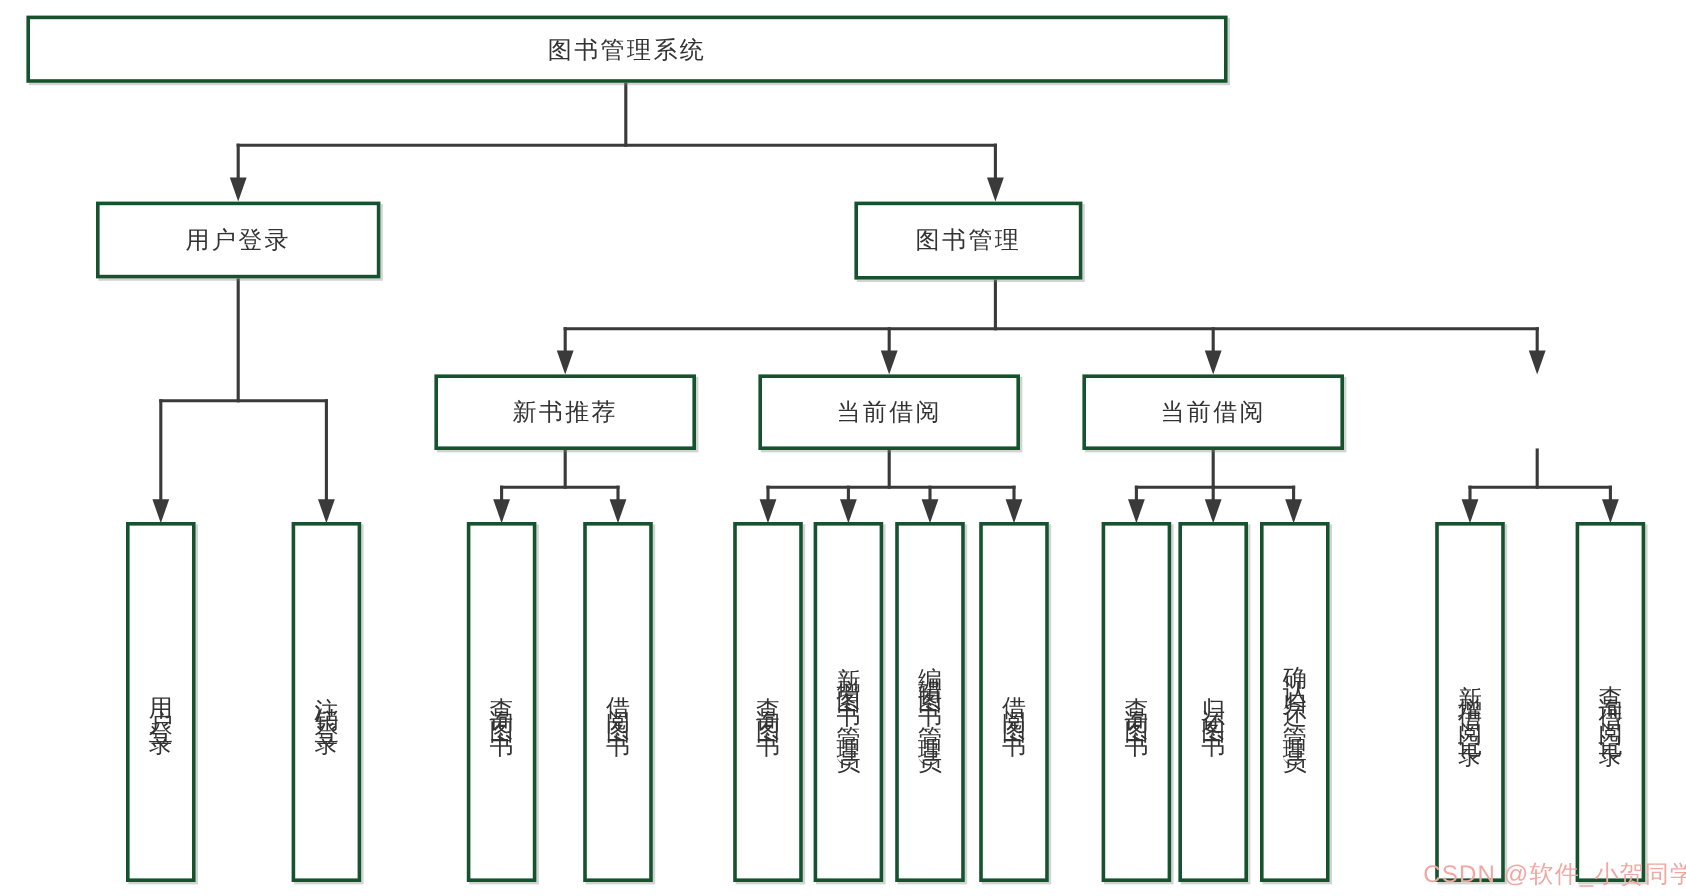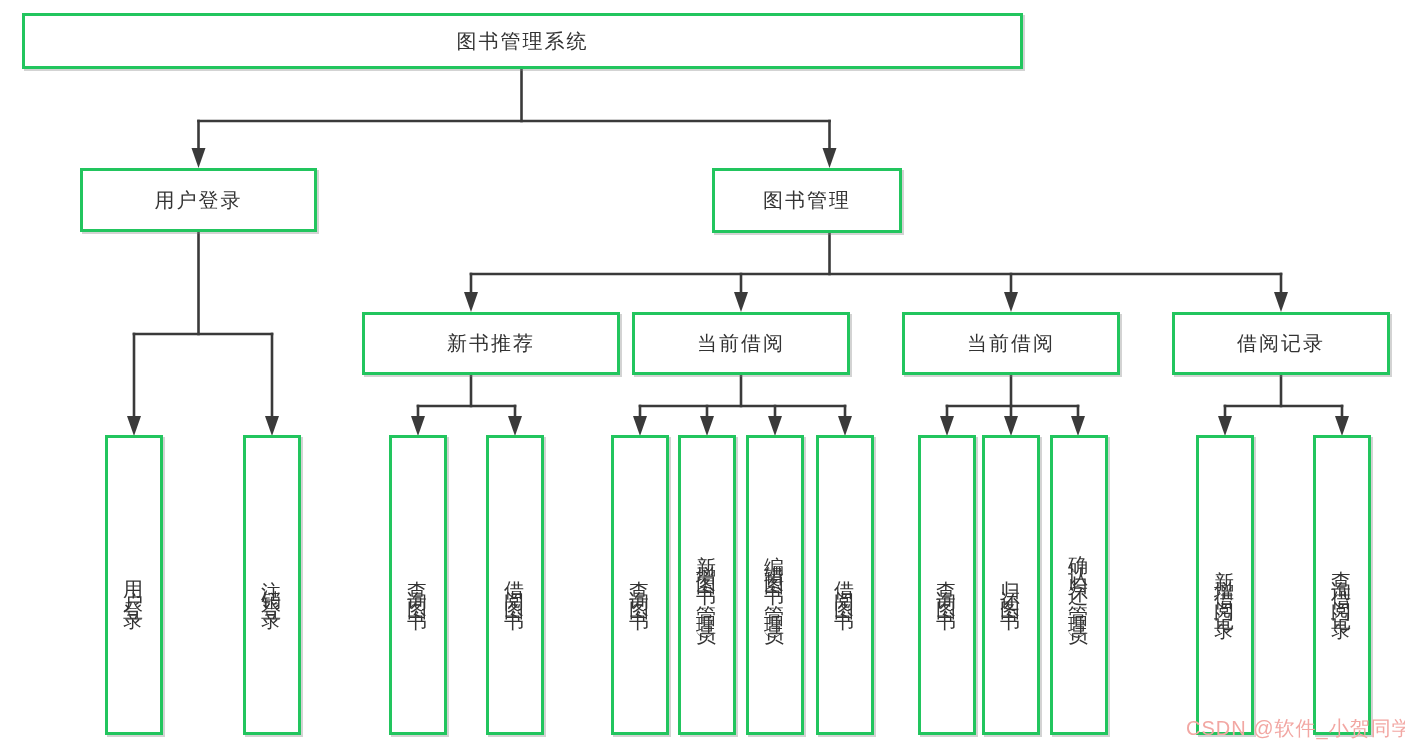--- a/index.html
+++ b/index.html
@@ -3,21 +3,21 @@
 <meta charset="utf-8">
 <style>
   html,body{margin:0;padding:0;background:#fff;}
   .stage{
     position:relative;width:1405px;height:747px;background:#ffffff;
     font-family:"Liberation Sans","DejaVu Sans",sans-serif;color:#333333;overflow:hidden;
   }
   .connectors{position:absolute;left:0;top:0;z-index:1;}
   .node{
     position:absolute;box-sizing:border-box;background:#ffffff;
-    border:3px solid #22c55e;box-shadow:2px 2px 0 rgba(130,130,130,.35);
+    border:3px solid #14532d;box-shadow:2px 2px 0 rgba(130,130,130,.35);
     display:flex;align-items:center;justify-content:center;
     font-size:20px;letter-spacing:2px;z-index:2;white-space:nowrap;
   }
   .leaf{
     width:58px;height:300px;top:435px;
     writing-mode:vertical-rl;text-orientation:mixed;
     font-size:20px;letter-spacing:10px;white-space:normal;
   }
   .watermark{
     position:absolute;z-index:3;font-size:20px;letter-spacing:1px;
@@ -82,24 +82,23 @@
       <polygon points="1218,416 1232,416 1225,436" fill="#3a3a3a"></polygon>
       <line x1="1342" y1="406" x2="1342" y2="422" stroke="#3a3a3a" stroke-width="2.6" stroke-linecap="square"></line>
       <polygon points="1335,416 1349,416 1342,436" fill="#3a3a3a"></polygon>
     </svg>
 
   <div class="node" style="left:22px;top:13px;width:1001px;height:56px">图书管理系统</div>
 
   <div class="node" style="left:80px;top:168px;width:237px;height:64px">用户登录</div>
   <div class="node" style="left:712px;top:168px;width:190px;height:65px">图书管理</div>
 
-  <div class="node" style="left:362px;top:312px;width:258px;height:63px">新书推荐</div>
+  <div class="node" style="left:362px;top:312px;width:218px;height:63px">新书推荐</div>
   <div class="node" style="left:632px;top:312px;width:218px;height:63px">当前借阅</div>
   <div class="node" style="left:902px;top:312px;width:218px;height:63px">当前借阅</div>
-  <div class="node" style="left:1172px;top:312px;width:218px;height:63px">借阅记录</div>
 
   <div class="node leaf" style="left:105px">用户登录</div>
   <div class="node leaf" style="left:243px">注销登录</div>
 
   <div class="node leaf" style="left:389px">查询图书</div>
   <div class="node leaf" style="left:486px">借阅图书</div>
 
   <div class="node leaf" style="left:611px">查询图书</div>
   <div class="node leaf" style="left:678px">新增图书（管理员）</div>
   <div class="node leaf" style="left:746px">编辑图书（管理员）</div>

